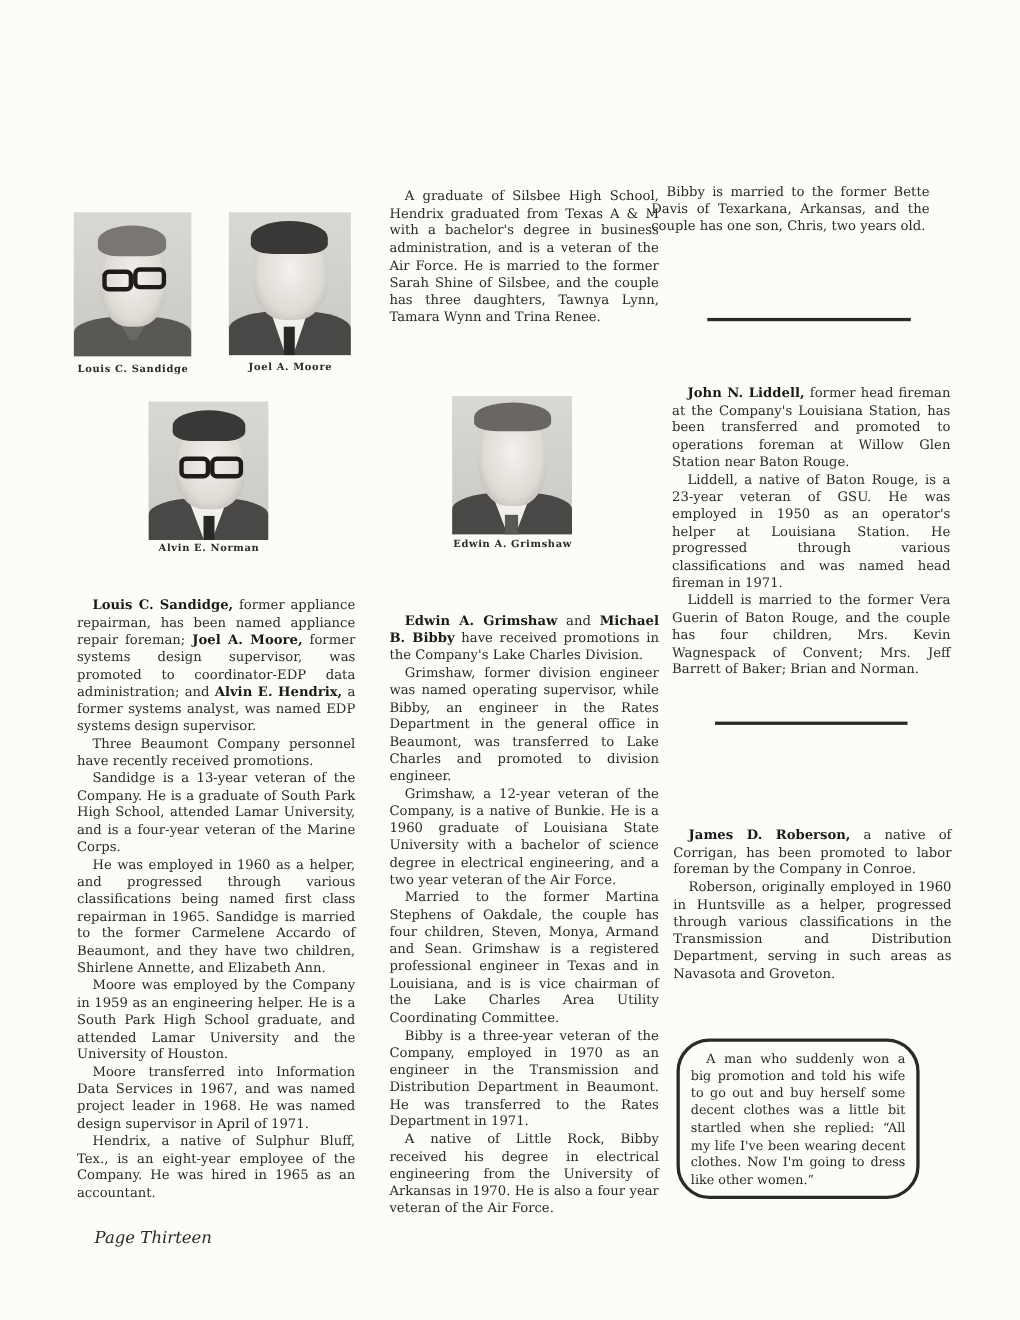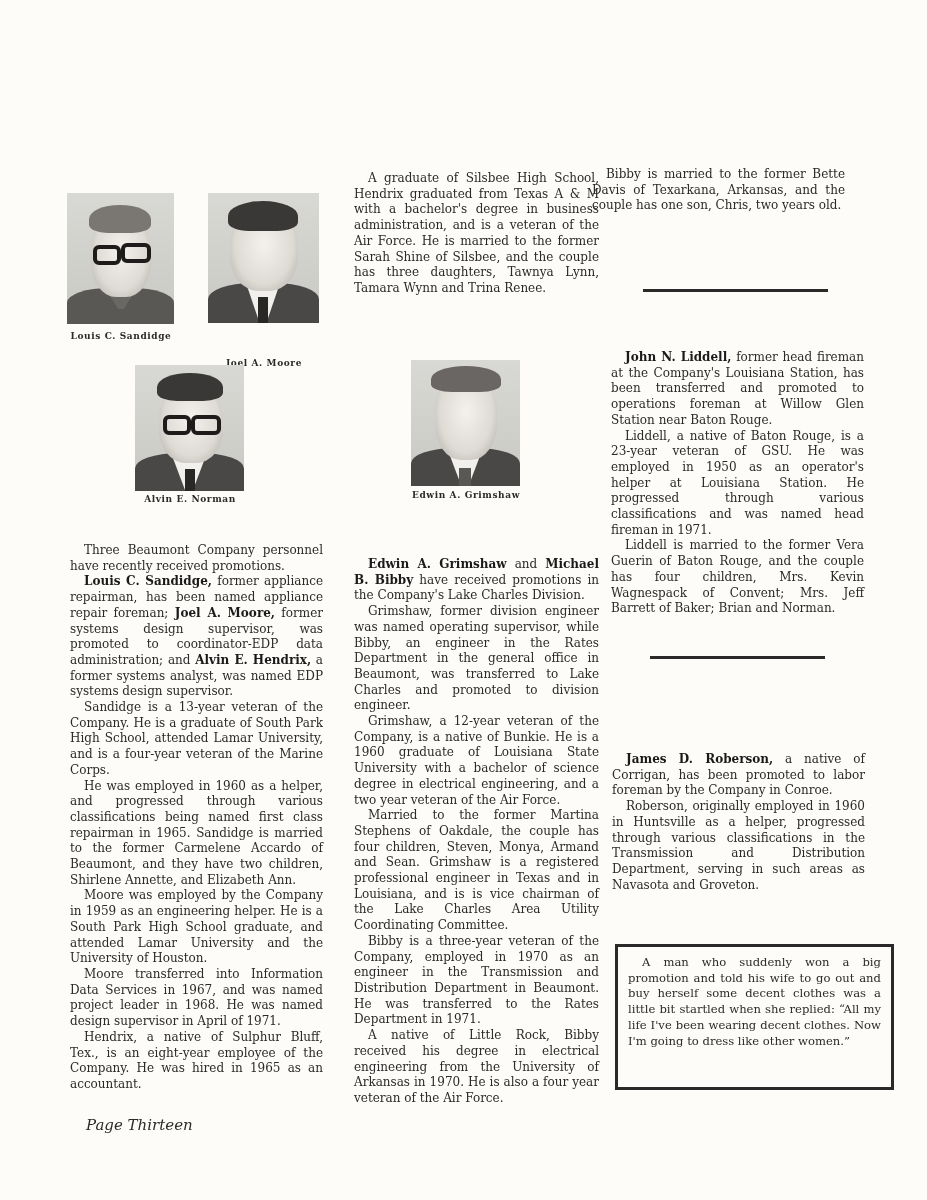--- a/index.html
+++ b/index.html
@@ -63,21 +63,21 @@
 </div>
 <div class="caption" style="left:60px;top:331px;width:122px;">Louis C. Sandidge</div>
 
 <div class="photo" style="left:208px;top:193px;width:111px;height:130px;">
   <div class="suit" style="height:40px;"></div>
   <div class="collar" style="left:38px;top:90px;width:34px;height:40px;"></div>
   <div class="tie" style="left:50px;top:104px;width:10px;height:26px;"></div>
   <div class="head" style="left:22px;top:14px;width:68px;height:84px;"></div>
   <div class="hair" style="left:20px;top:8px;width:70px;height:30px;"></div>
 </div>
-<div class="caption" style="left:205px;top:329px;width:118px;margin-top:29px;">Joel A. Moore</div>
+<div class="caption" style="left:205px;top:329px;width:118px;">Joel A. Moore</div>
 
 <div class="photo" style="left:135px;top:365px;width:109px;height:126px;">
   <div class="suit" style="height:38px;"></div>
   <div class="collar" style="left:36px;top:88px;width:36px;height:38px;"></div>
   <div class="tie" style="left:50px;top:104px;width:10px;height:22px;"></div>
   <div class="head" style="left:24px;top:18px;width:64px;height:80px;"></div>
   <div class="hair" style="left:22px;top:8px;width:66px;height:28px;"></div>
   <div class="glasses" style="left:28px;top:50px;width:20px;"></div>
   <div class="glasses" style="left:56px;top:50px;width:22px;"></div>
 </div>
@@ -86,22 +86,22 @@
 <div class="photo" style="left:411px;top:360px;width:109px;height:126px;">
   <div class="suit" style="height:38px;"></div>
   <div class="collar" style="left:36px;top:88px;width:36px;height:38px;"></div>
   <div class="tie" style="left:48px;top:108px;width:12px;height:18px;background:#5a5854;"></div>
   <div class="head" style="left:24px;top:12px;width:62px;height:88px;"></div>
   <div class="hair" style="left:20px;top:6px;width:70px;height:26px;background:#6a6664;"></div>
 </div>
 <div class="caption" style="left:404px;top:490px;width:124px;">Edwin A. Grimshaw</div>
 
 <div class="col" style="left:70px;top:543px;width:253px;">
+  <p><b>Louis C. Sandidge,</b><span> former appliance repairman, has been named appliance repair foreman; </span><b>Joel A. Moore,</b><span> former systems design supervisor, was promoted to coordinator-EDP data administration; and </span><b>Alvin E. Hendrix,</b><span> a former systems analyst, was named EDP systems design supervisor.</span></p>
   <p>Three Beaumont Company personnel have recently received promotions.</p>
-  <p><b>Louis C. Sandidge,</b><span> former appliance repairman, has been named appliance repair foreman; </span><b>Joel A. Moore,</b><span> former systems design supervisor, was promoted to coordinator-EDP data administration; and </span><b>Alvin E. Hendrix,</b><span> a former systems analyst, was named EDP systems design supervisor.</span></p>
   <p>Sandidge is a 13-year veteran of the Company. He is a graduate of South Park High School, attended Lamar University, and is a four-year veteran of the Marine Corps.</p>
   <p>He was employed in 1960 as a helper, and progressed through various classifications being named first class repairman in 1965. Sandidge is married to the former Carmelene Accardo of Beaumont, and they have two children, Shirlene Annette, and Elizabeth Ann.</p>
   <p>Moore was employed by the Company in 1959 as an engineering helper. He is a South Park High School graduate, and attended Lamar University and the University of Houston.</p>
   <p>Moore transferred into Information Data Services in 1967, and was named project leader in 1968. He was named design supervisor in April of 1971.</p>
   <p>Hendrix, a native of Sulphur Bluff, Tex., is an eight-year employee of the Company. He was hired in 1965 as an accountant.</p>
 </div>
 
 <div class="col" style="left:354px;top:171px;width:245px;">
   <p>A graduate of Silsbee High School, Hendrix graduated from Texas A &amp; M with a bachelor's degree in business administration, and is a veteran of the Air Force. He is married to the former Sarah Shine of Silsbee, and the couple has three daughters, Tawnya Lynn, Tamara Wynn and Trina Renee.</p>
 </div>
@@ -125,17 +125,17 @@
   <p>Liddell, a native of Baton Rouge, is a 23-year veteran of GSU. He was employed in 1950 as an operator's helper at Louisiana Station. He progressed through various classifications and was named head fireman in 1971.</p>
   <p>Liddell is married to the former Vera Guerin of Baton Rouge, and the couple has four children, Mrs. Kevin Wagnespack of Convent; Mrs. Jeff Barrett of Baker; Brian and Norman.</p>
 </div>
 <div class="rule" style="left:650px;top:656px;width:175px;"></div>
 
 <div class="col" style="left:612px;top:716px;width:253px;margin-top:36px;">
   <p><b>James D. Roberson,</b><span> a native of Corrigan, has been promoted to labor foreman by the Company in Conroe.</span></p>
   <p>Roberson, originally employed in 1960 in Huntsville as a helper, progressed through various classifications in the Transmission and Distribution Department, serving in such areas as Navasota and Groveton.</p>
 </div>
 
-<div class="boxed" style="left:615px;top:944px;width:279px;height:146px;">
+<div class="boxed" style="left:615px;top:944px;width:221px;height:146px;border-radius:30px;">
   <p>A man who suddenly won a big promotion and told his wife to go out and buy herself some decent clothes was a little bit startled when she replied: “All my life I've been wearing decent clothes. Now I'm going to dress like other women.”</p>
 </div>
 
 <div class="folio">Page Thirteen</div>
 
 </body></html>

